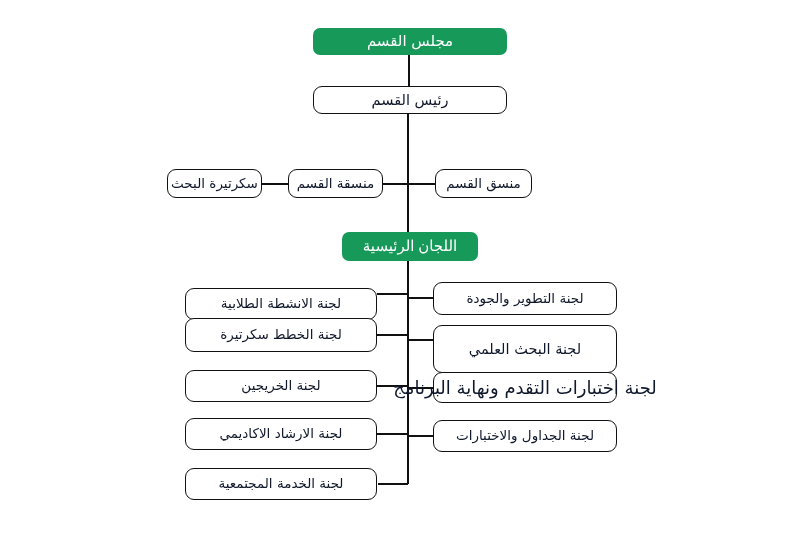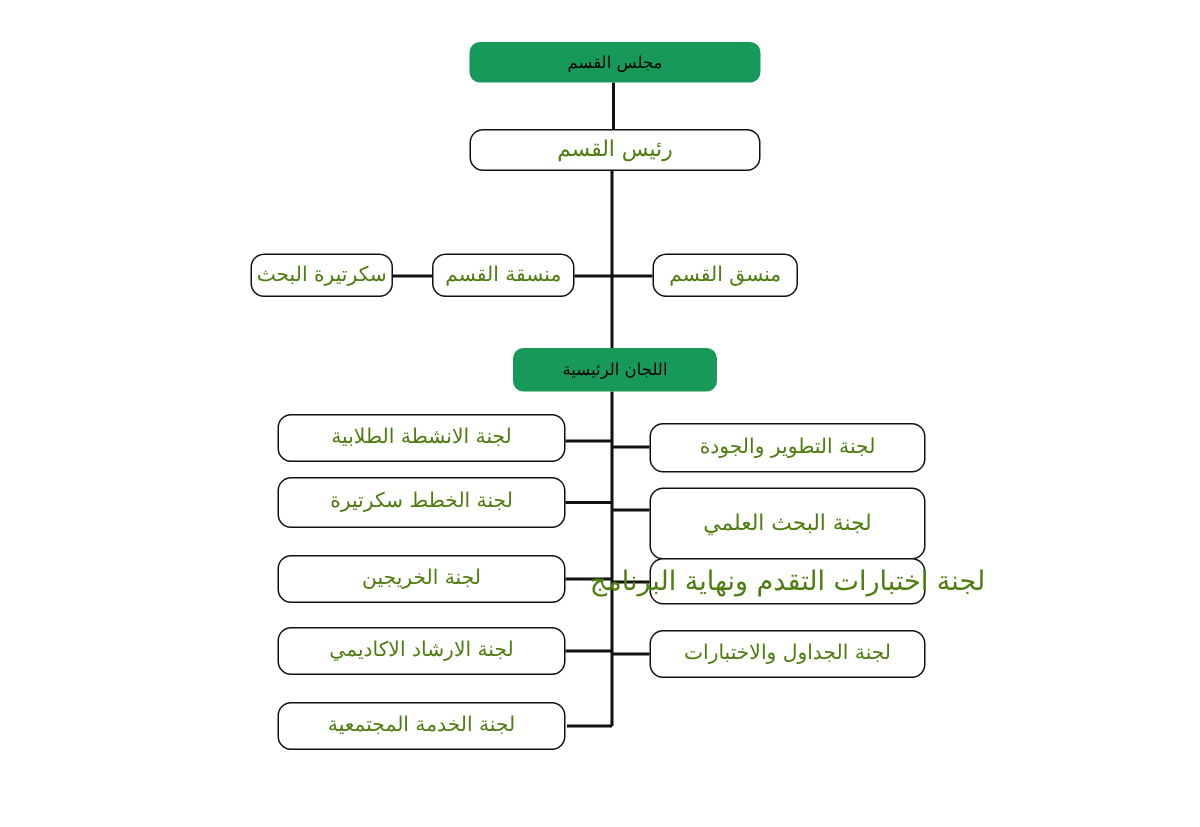--- a/index.html
+++ b/index.html
@@ -12,30 +12,30 @@
     direction:rtl;
   }
   .lines{position:absolute;inset:0;width:800px;height:551px;}
   .node{
     position:absolute;
     display:flex;align-items:center;justify-content:center;
     box-sizing:border-box;
     background:#ffffff;
     border:1.6px solid var(--line,#111111);
     border-radius:9px;
-    color:#4d7c0f;
+    color:#0f172a;
     font-size:13.5px;
     white-space:nowrap;
     line-height:1;
   }
   .node.green{
     background:var(--green,#16985a);
     border:none;
-    color:#000000;
-    font-size:11px;
+    color:#ffffff;
+    font-size:15px;
     border-radius:7px;
   }
   .node.top{font-size:14.5px;}
   .node.small{font-size:18px;}
 </style>
 </head>
 <body>
 
 <div class="canvas">
 
@@ -68,23 +68,23 @@
   <div class="node green" style="left:313px;top:28px;width:194px;height:27px;">مجلس القسم</div>
 
   <div class="node top" style="left:313px;top:86px;width:194px;height:28px;">رئيس القسم</div>
 
   <div class="node" style="left:167px;top:169px;width:95px;height:29px;">سكرتيرة البحث</div>
 
   <div class="node" style="left:288px;top:169px;width:95px;height:29px;">منسقة القسم</div>
 
   <div class="node" style="left:435px;top:169px;width:97px;height:29px;">منسق القسم</div>
 
-  <div class="node green" style="left:342px;top:232px;width:136px;height:29px;">اللجان الرئيسية</div>
+  <div class="node green" style="left:342px;top:232px;width:136px;height:29px;font-family:Liberation Serif, serif;">اللجان الرئيسية</div>
 
-  <div class="node" style="left:185px;top:276px;width:192px;height:32px;">لجنة الانشطة الطلابية</div>
+  <div class="node" style="left:185px;top:288px;width:192px;height:32px;">لجنة الانشطة الطلابية</div>
   <div class="node" style="left:185px;top:318px;width:192px;height:34px;">لجنة الخطط سكرتيرة</div>
   <div class="node" style="left:185px;top:370px;width:192px;height:32px;">لجنة الخريجين</div>
   <div class="node" style="left:185px;top:418px;width:192px;height:32px;">لجنة الارشاد الاكاديمي</div>
   <div class="node" style="left:185px;top:468px;width:192px;height:32px;">لجنة الخدمة المجتمعية</div>
 
   <div class="node" style="left:433px;top:282px;width:184px;height:33px;">لجنة التطوير والجودة</div>
   <div class="node" style="left:433px;top:325px;width:184px;height:48px;font-size:14.5px;">لجنة البحث العلمي</div>
   <div class="node small" style="left:433px;top:372px;width:184px;height:31px;">لجنة اختبارات التقدم ونهاية البرنامج</div>
   <div class="node" style="left:433px;top:420px;width:184px;height:32px;">لجنة الجداول والاختبارات</div>
 

